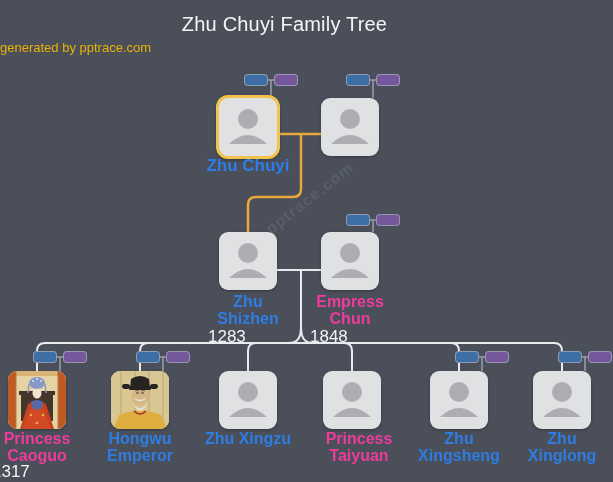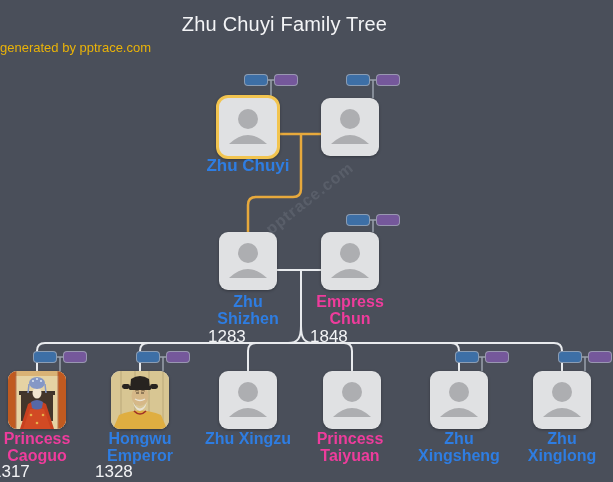--- a/index.html
+++ b/index.html
@@ -208,19 +208,18 @@
   <div class="card" style="left:533px;top:371px;">
     <svg width="58" height="58" viewBox="0 0 58 58">
       <circle cx="29" cy="21" r="10" fill="#adaeb1"></circle>
       <path d="M 10 46 Q 29 28 48 46 Z" fill="#adaeb1"></path>
     </svg>
   </div>
 
   <div class="pname g3 female" style="left:-8px;width:90px;">Princess Caoguo</div>
   <div class="pname g3 male" style="left:95px;width:90px;">Hongwu Emperor</div>
   <div class="pname g3 male" style="left:183px;width:130px;">Zhu Xingzu</div>
-  <div class="pname g3 female" style="left:305px;width:90px;">Princess Taiyuan</div>
+  <div class="pname g3 female" style="left:314px;width:90px;">Princess Taiyuan</div>
   <div class="pname g3 male" style="left:409px;width:100px;">Zhu Xingsheng</div>
   <div class="pname g3 male" style="left:512px;width:100px;">Zhu Xinglong</div>
   <div class="pyear" style="left:-8px;width:90px;top:462px;">1317</div>
-  <div class="pyear" style="left:95px;width:90px;top:462px;">1328</div>
 
 </div>
 
 </body></html>

